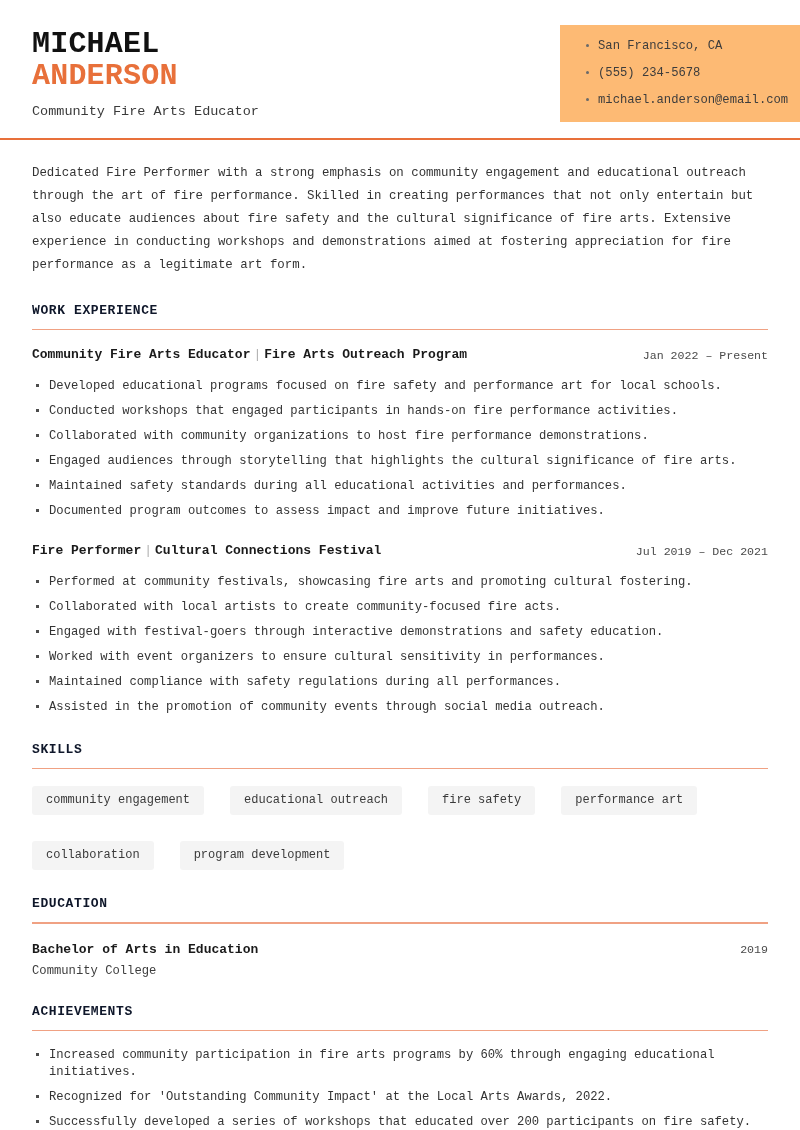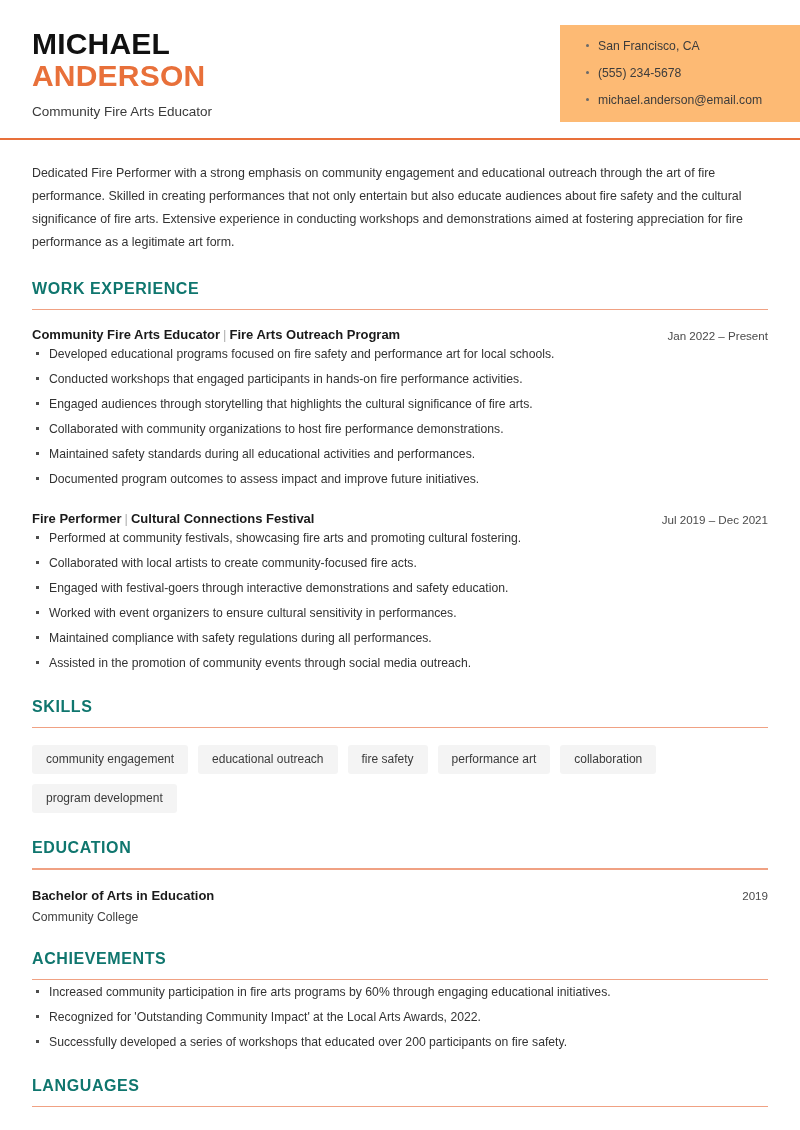--- a/index.html
+++ b/index.html
@@ -14,20 +14,21 @@
     font-family: "Liberation Sans", sans-serif;
     color: #2b2b2b;
     overflow: hidden;
   }
 
   .page {
     position: relative;
     width: 800px;
     height: 1130px;
     background: #ffffff;
+    font-family: Liberation Mono, monospace;
   }
 
   
   .header {
     position: relative;
     display: flex;
     align-items: flex-start;
     justify-content: space-between;
     padding: 22px 0 0 0;
     min-height: 114px;
@@ -98,23 +99,23 @@
   .summary {
     font-size: 12.4px;
     line-height: 1.85;
     color: #333333;
     margin: 22px 0 0 0;
     max-width: 740px;
   }
 
   .section { margin-top: 26px; }
   .section-title {
-    font-size: 16px;
+    font-size: 13px;
     font-weight: bold;
-    color: #0f766e;
+    color: #0f172a;
     letter-spacing: 0.6px;
     margin: 0;
   }
   .section-rule {
     height: 1.4px;
     background: #f0a183;
     margin-top: 11px;
     width: 736px;
   }
 
@@ -138,21 +139,21 @@
   }
   .entry-date {
     font-size: 11.6px;
     color: #4a4a4a;
     white-space: nowrap;
     padding-left: 14px;
   }
 
   ul.bullets {
     list-style: none;
-    margin: 4px 0 0 0;
+    margin: 16px 0 0 0;
     padding: 0;
   }
   ul.bullets li {
     position: relative;
     font-size: 12.2px;
     color: #333333;
     line-height: 1.35;
     padding-left: 17px;
     margin-bottom: 8.6px;
   }
@@ -164,21 +165,21 @@
     top: 6px;
     width: 3px;
     height: 3px;
     background: #4d4d4d;
   }
 
   
   .tags {
     display: flex;
     flex-wrap: wrap;
-    gap: 10px;
+    gap: 26px;
     margin-top: 17px;
   }
   .tag {
     background: #f4f4f4;
     color: #3a3a3a;
     font-size: 12px;
     padding: 8px 14px;
     border-radius: 3px;
     line-height: 1.1;
     white-space: nowrap;
@@ -243,22 +244,22 @@
       <div class="entry">
         <div class="entry-head">
           <div class="entry-title">
             <span>Community Fire Arts Educator</span><span class="entry-sep">|</span><span>Fire Arts Outreach Program</span>
           </div>
           <div class="entry-date">Jan 2022 – Present</div>
         </div>
         <ul class="bullets">
           <li>Developed educational programs focused on fire safety and performance art for local schools.</li>
           <li>Conducted workshops that engaged participants in hands-on fire performance activities.</li>
+          <li>Collaborated with community organizations to host fire performance demonstrations.</li>
           <li>Engaged audiences through storytelling that highlights the cultural significance of fire arts.</li>
-          <li>Collaborated with community organizations to host fire performance demonstrations.</li>
           <li>Maintained safety standards during all educational activities and performances.</li>
           <li>Documented program outcomes to assess impact and improve future initiatives.</li>
         </ul>
       </div>
 
       <div class="entry">
         <div class="entry-head">
           <div class="entry-title">
             <span>Fire Performer</span><span class="entry-sep">|</span><span>Cultural Connections Festival</span>
           </div>

